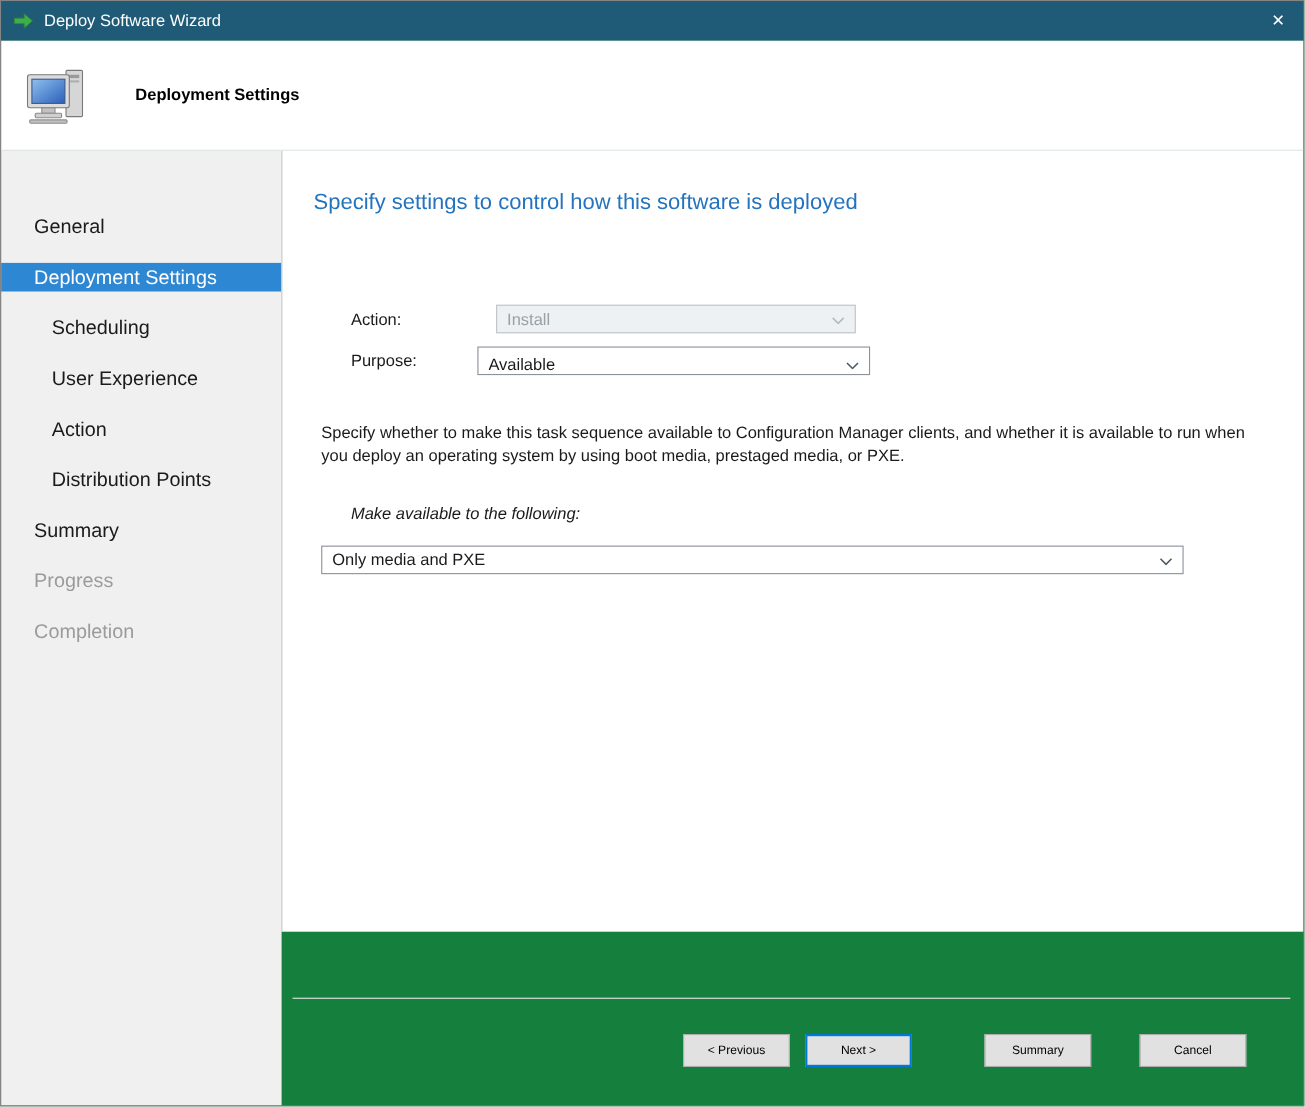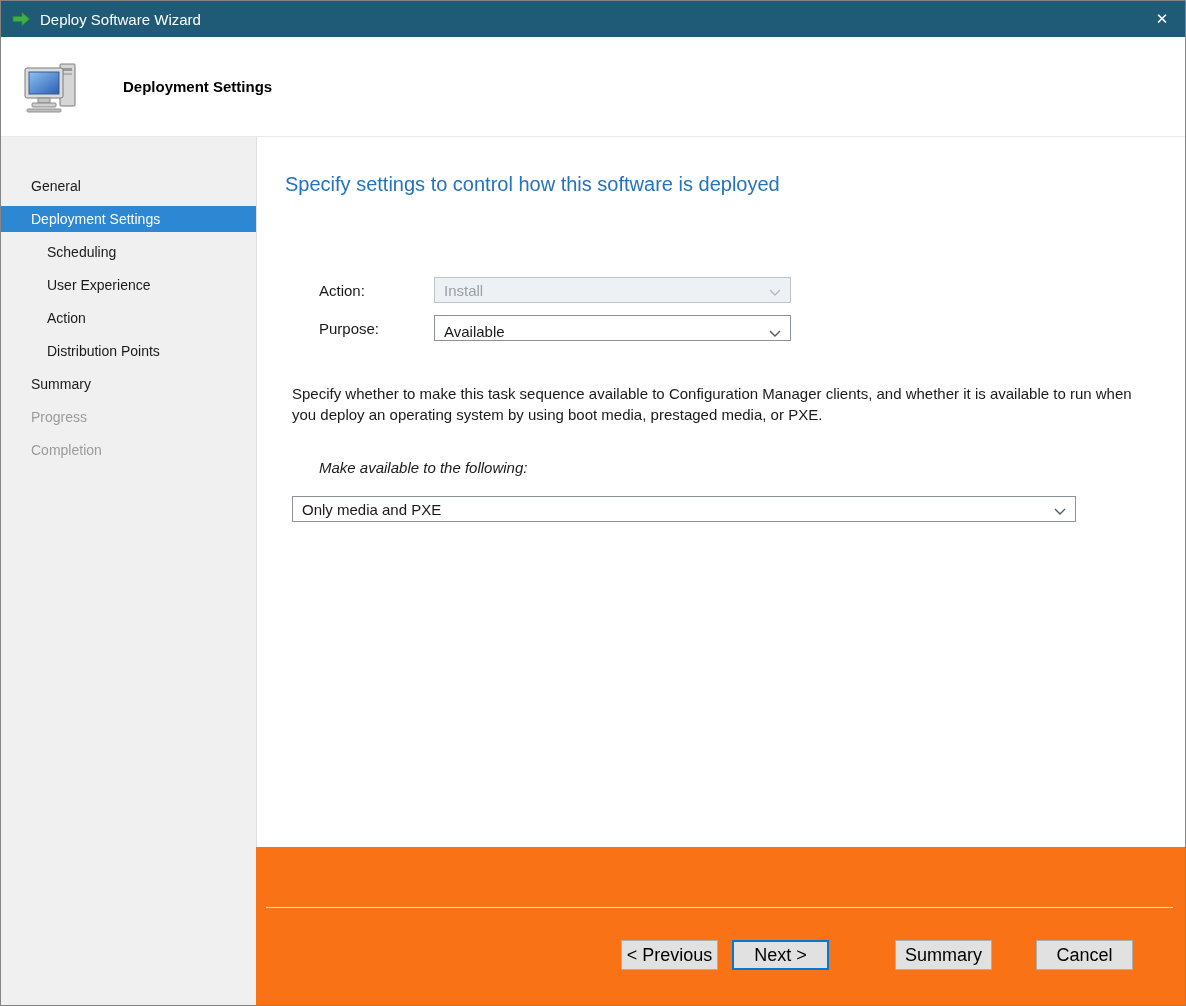--- a/index.html
+++ b/index.html
@@ -10,21 +10,21 @@
     --arrow-green:#3fae49;
   }
   *{box-sizing:border-box;margin:0;padding:0;}
   html,body{margin:0;padding:0;background:#ffffff;}
   body{font-family:"Liberation Sans", sans-serif;}
 
   .window{
     position:relative;
     width:1186px;height:1006px;
     border:1px solid #848484;
-    background:#f97316;
+    background:#15803d;
     overflow:hidden;
   }
 
   
   .titlebar{
     position:absolute;left:0;top:0;right:0;height:36px;
     background:var(--titlebar);
     display:flex;align-items:center;
     padding-left:10px;
     color:#ffffff;
@@ -49,24 +49,25 @@
 
   
   .sidebar{
     position:absolute;left:0;top:136px;bottom:0;width:255px;
     background:#f0f0f0;
     padding-top:36px;
   }
   .nav-item{
     height:26px;margin-bottom:7px;
     display:flex;align-items:center;
-    font-size:14px;color:#1a1a1a;
+    font-size:18px;color:#1a1a1a;
     padding-left:30px;
     cursor:pointer;
     white-space:nowrap;
+    margin-top:20px;
   }
   .nav-item.lvl1{padding-left:46px;}
   .nav-item.selected{background:var(--nav-selected);color:#ffffff;}
   .nav-item.disabled{color:#9b9b9b;cursor:default;}
 
   
   .content{
     position:absolute;left:255px;top:136px;right:0;bottom:158px;
     background:#ffffff;
     border-left:1px solid #dcdcdc;
@@ -87,38 +88,38 @@
     font-size:15px;color:#1a1a1a;
     padding:0 9px;
     cursor:default;
   }
   .combo .combo-value{flex:1;overflow:hidden;white-space:nowrap;}
   .combo .chev{color:#4d5860;margin-left:8px;flex:none;}
   .combo.disabled{
     background:#edf1f3;border-color:#bcc3c9;color:#9aa1a7;
   }
   .combo.disabled .chev{color:#b3bac0;}
-  .combo-action{left:177px;top:140px;width:357px;}
+  .combo-action{left:194px;top:140px;width:327px;}
   .combo-purpose{left:177px;top:178px;width:357px;align-items:flex-end;}
   .combo-availability{left:35px;top:359px;width:784px;}
 
   .description{
     position:absolute;left:35px;top:247px;width:845px;
     font-size:15px;line-height:1.38;color:#1a1a1a;
   }
 
   
   .footer-line{
     position:absolute;left:265px;right:12px;top:906px;height:1px;
     background:#e6e6e6;
   }
   .btn{
     position:absolute;top:939px;width:97px;height:30px;
     background:#e1e1e1;border:1px solid #adadad;
-    font-size:18px;color:#000000;
+    font-size:11px;color:#000000;
     display:flex;align-items:center;justify-content:center;
     cursor:pointer;
     font-family:"Liberation Sans", sans-serif;
   }
   .btn-previous{left:620px;}
   .btn-next{left:731px;border:2px solid var(--focus);}
   .btn-summary{left:894px;}
   .btn-cancel{left:1035px;}
 </style>
 </head>

